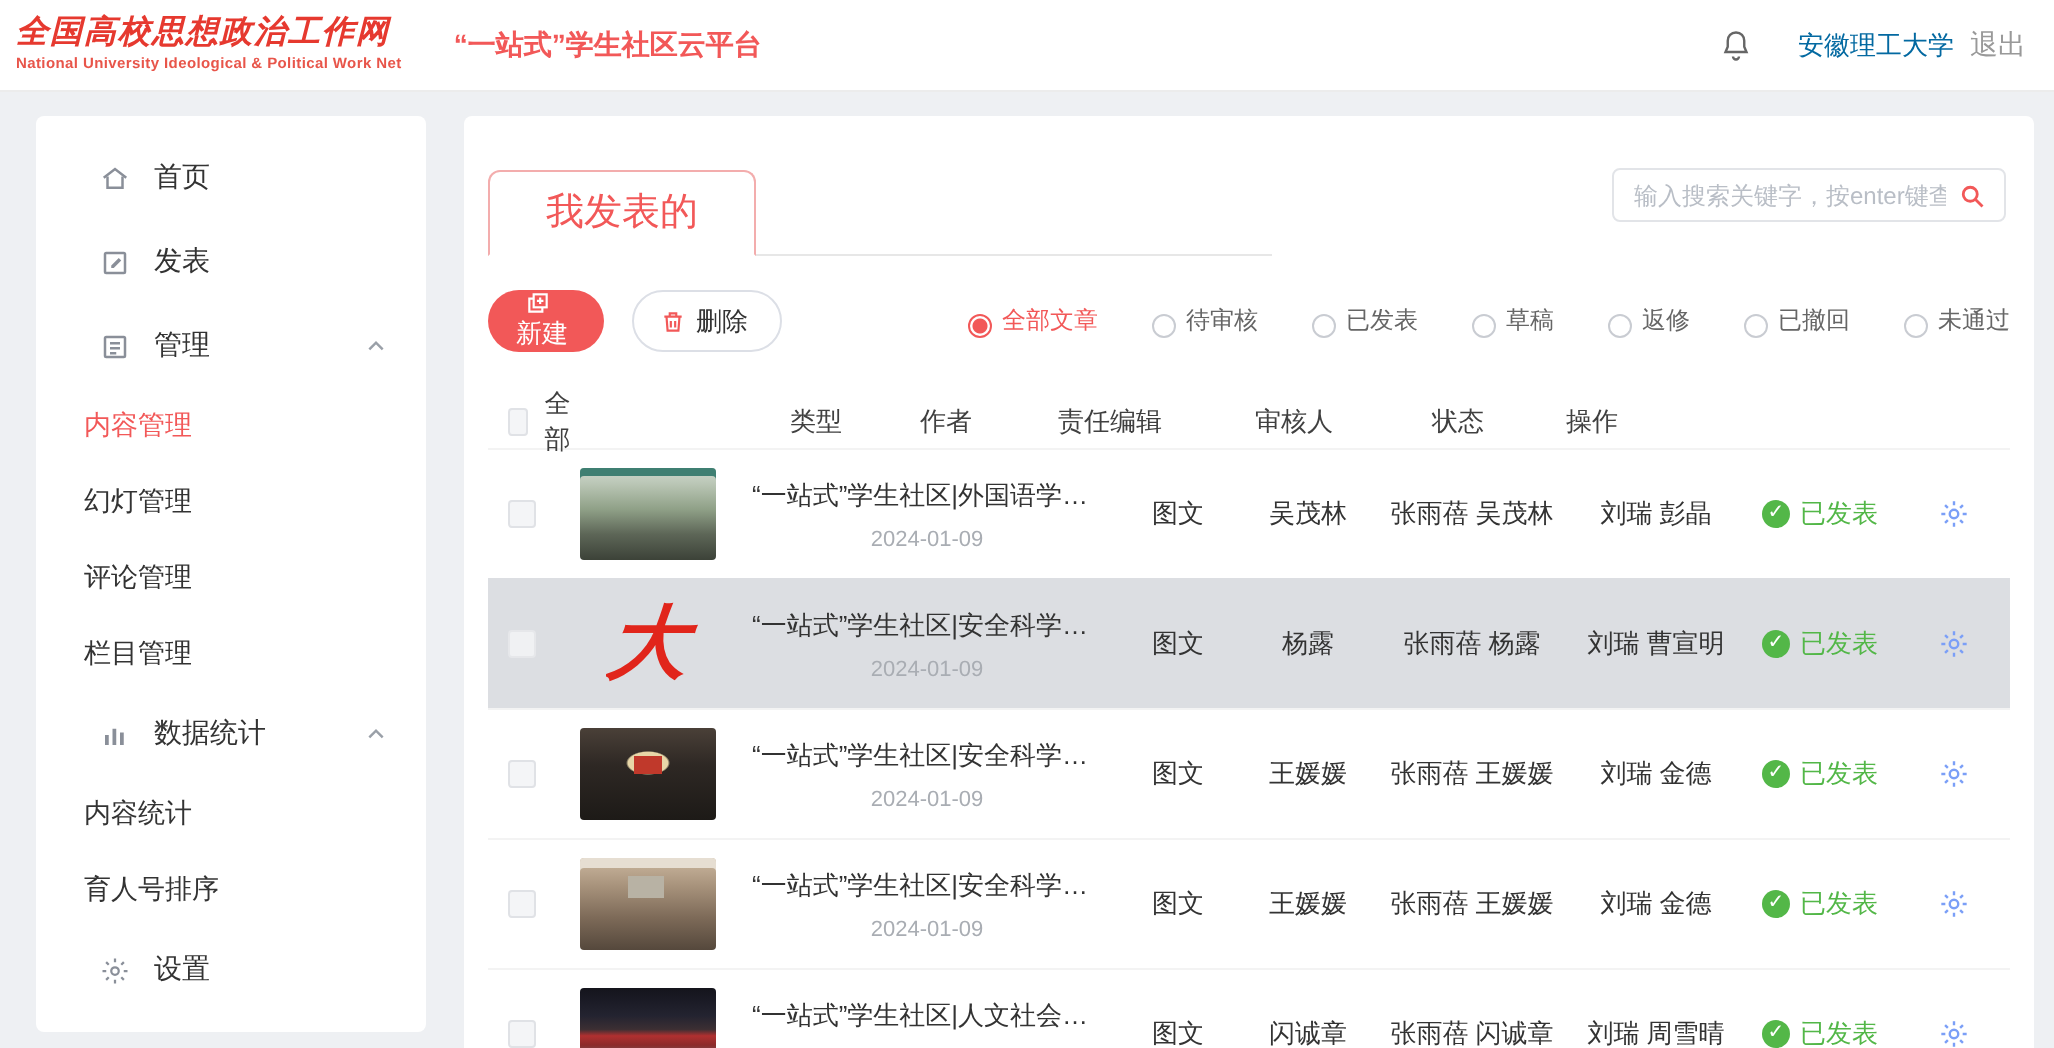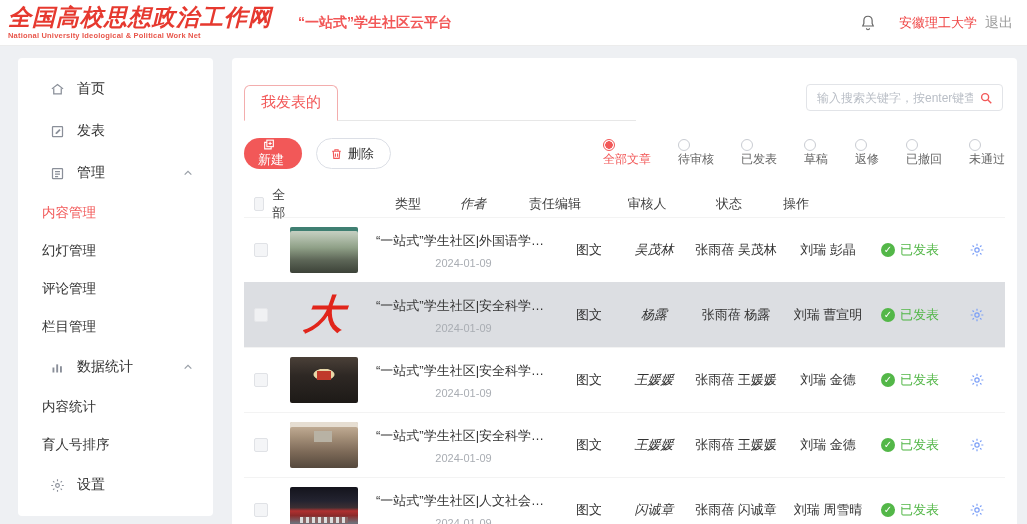--- a/index.html
+++ b/index.html
@@ -4,86 +4,86 @@
 <style>
   * { margin:0; padding:0; box-sizing:border-box; }
   html,body { width:1027px; height:524px; overflow:hidden; }
   body { font-family:"Liberation Sans","DejaVu Sans",sans-serif; background:#eef0f3; color:#333; }
 
   
   .header { position:absolute; left:0; top:0; width:1027px; height:46px; background:#fff;
             border-bottom:1px solid #ececec; display:flex; align-items:center; }
   .logo { margin-left:8px; display:flex; flex-direction:column; line-height:1; }
   .logo-cn { font-family:"Liberation Serif","DejaVu Serif",serif; font-style:italic; font-weight:bold;
-             font-size:23px; color:#e6392f; letter-spacing:1px; }
+             font-size:16px; color:#e6392f; letter-spacing:1px; }
   .logo-en { font-size:7.5px; color:#e8554a; font-weight:bold; margin-top:3px; letter-spacing:.2px; }
   .platform-title { margin-left:26px; font-size:14px; font-weight:bold; color:#f25858; }
   .header-right { margin-left:auto; display:flex; align-items:center; margin-right:14px; }
   .bell { width:18px; height:18px; margin-right:22px; color:#666; cursor:pointer; }
-  .university { font-size:13px; color:#ef4444; margin-right:8px; }
+  .university { font-size:13px; color:#0369a1; margin-right:8px; }
   .logout { font-size:14px; color:#999; cursor:pointer; }
 
   
   .sidebar { position:absolute; left:18px; top:58px; width:195px; height:458px; background:#fff;
              border-radius:4px; padding-top:10px; overflow:hidden; }
   .side-item { height:42px; display:flex; align-items:center; padding:0 20px 0 32px; font-size:14px;
                color:#333; cursor:pointer; }
   .side-item .s-icon { width:15px; height:15px; margin-right:12px; color:#8a8f99; flex:none; }
   .side-item .arrow { margin-left:auto; width:10px; height:10px; color:#9aa0a8; }
   .side-sub { height:38px; display:flex; align-items:center; padding-left:24px; font-size:13.5px;
               color:#333; cursor:pointer; }
   .side-sub.active { color:#f25858; }
 
   
   .main { position:absolute; left:232px; top:58px; width:785px; height:480px; background:#fff;
           border-radius:4px 4px 0 0; padding:0 12px; }
 
   .tabbar { margin-top:26px; width:392px; border-bottom:1px solid #e7e7e7; }
-  .tab { display:inline-block; position:relative; top:1px; padding:7px 16px 8px; font-size:15px;
+  .tab { display:inline-block; position:relative; top:1px; padding:7px 28px 8px; font-size:19px;
          color:#f25858; background:#fff; border:1px solid #f3adad; border-bottom-color:#fff;
          border-radius:6px 6px 0 0; cursor:pointer; }
 
   .search-box { position:absolute; right:14px; top:26px; width:197px; height:27px;
                 border:1px solid #e2e4e8; border-radius:4px; display:flex; align-items:center;
                 background:#fff; }
   .search-box input { border:0; outline:0; flex:1; height:100%; padding:0 6px 0 10px; font-size:12px;
                       color:#333; background:transparent; font-family:inherit; }
   .search-box input::placeholder { color:#b9bec6; }
   .search-icon { width:14px; height:14px; color:#f25858; margin-right:9px; flex:none; cursor:pointer; }
 
   .toolbar { margin-top:17px; display:flex; align-items:center; }
   .btn { display:inline-flex; align-items:center; height:31px; border-radius:16px; font-size:13px;
          cursor:pointer; }
   .btn-new { background:#f25858; color:#fff; padding:0 18px 0 14px;flex-direction:column; }
   .btn-new .b-icon { width:14px; height:14px; margin-right:5px; color:#fff; }
   .btn-del { background:#fff; color:#333; border:1px solid #dcdfe6; padding:0 16px 0 13px; margin-left:14px; }
   .btn-del .b-icon { width:13px; height:14px; margin-right:5px; color:#f25858; }
 
   .filters { margin-left:auto; display:flex; align-items:center; }
-  .radio-item { display:flex; align-items:flex-start; font-size:12px; color:#666; margin-left:27px; cursor:pointer;flex-direction:column; }
+  .radio-item { display:flex; align-items:flex-end; font-size:12px; color:#666; margin-left:27px; cursor:pointer; }
   .radio-dot { width:12px; height:12px; border:1px solid #c9ccd2; border-radius:50%; margin-right:5px;
                background:#fff; flex:none; }
   .radio-item.selected { color:#f25858; }
   .radio-item.selected .radio-dot { border-color:#f25858; background:radial-gradient(circle, #f25858 0 3.5px, #fff 4px); }
 
   
   .thead { display:flex; align-items:center; margin-top:22px; height:26px; font-size:13px; color:#404040; }
   .trow { display:flex; align-items:center; height:65px; border-top:1px solid #f3f3f3; }
   .trow.highlighted { background:#dcdee2; border-top-color:#dcdee2; }
   .col-check { width:46px; padding-left:10px; display:flex; align-items:center; flex:none; }
   .checkbox { width:14px; height:14px; border:1px solid #e0e2e6; background:#f4f5f7; border-radius:2px; cursor:pointer; }
   .trow.highlighted .checkbox { background:#f0f1f3; border-color:#e6e7ea; }
   .all-label { margin-left:8px; }
   .col-thumb { width:86px; flex:none; }
   .thumb { width:68px; height:46px; border-radius:2px; overflow:hidden; position:relative; }
   .col-title { flex:1; min-width:0; padding-right:6px; }
   .row-title { font-size:13px; color:#333; white-space:nowrap; overflow:hidden; text-overflow:ellipsis; }
   .row-date { font-size:11px; color:#a9adb3; margin-top:7px;text-align:center; }
   .col-type { width:64px; text-align:center; flex:none; font-size:13px; }
-  .col-author { width:66px; text-align:center; flex:none; font-size:13px;font-style:italic; }
+  .col-author { width:66px; text-align:center; flex:none; font-size:13px; }
   .col-editor { width:98px; text-align:center; flex:none; font-size:13px; }
   .col-reviewer { width:86px; text-align:center; flex:none; font-size:13px; }
   .col-status { width:78px; flex:none; display:flex; align-items:center; justify-content:center; }
   .col-action { width:56px; flex:none; display:flex; align-items:center; justify-content:center; }
   .status-ok { display:flex; align-items:center; color:#53b748; font-size:13px; }
   .status-ok .ok-dot { width:14px; height:14px; border-radius:50%; background:#53b748; color:#fff;
                        font-size:10px; line-height:14px; text-align:center; margin-right:5px; flex:none; }
   .gear-action { width:16px; height:16px; color:#7b9ff7; cursor:pointer; }
 
   

